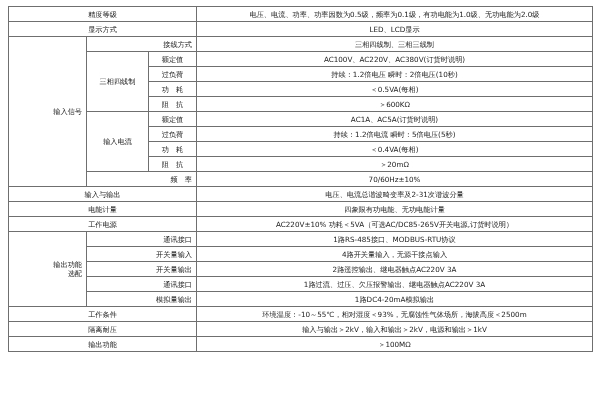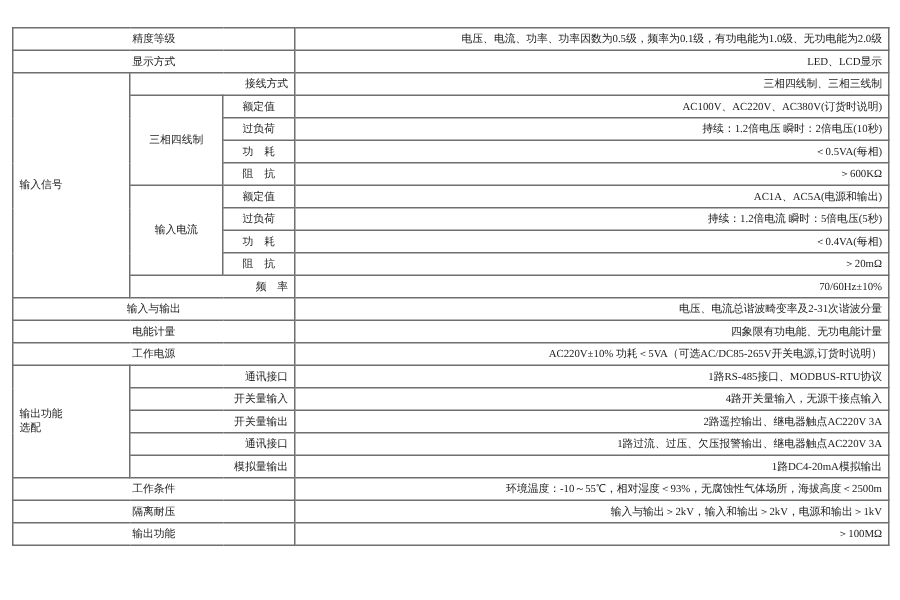--- a/index.html
+++ b/index.html
@@ -11,22 +11,21 @@
     width: 600px;
     height: 400px;
     font-family: "DejaVu Sans", "Liberation Sans", sans-serif;
     color: #231f20;
     overflow: hidden;
   }
   .sheet {
     width: 600px;
     height: 392px;
     box-sizing: border-box;
-    padding: 18px 8px 6px 8px;
-    font-family: Liberation Serif, serif;
+    padding: 6px 8px 6px 8px;
   }
   table.spec {
     width: 584px;
     border-collapse: collapse;
     table-layout: fixed;
   }
   table.spec td {
     border: 1px solid #6f6f6f;
     font-size: 7.2px;
     line-height: 1.25;
@@ -35,25 +34,25 @@
     color: #1b1b1b;
   }
   td.lbl {
     text-align: center;
     white-space: nowrap;
   }
   td.lbl-wide {
     text-align: right;
   }
   td.val {
-    text-align: right;
+    text-align: center;
     padding-left: 7px;
   }
   td.grp {
-    text-align: left;
+    text-align: right;
     font-size: 7.6px;
   }
   .two-line {
     line-height: 1.45;
   }
 </style>
 </head>
 <body>
 
 <div class="sheet">
@@ -96,21 +95,21 @@
         <td class="val">＜0.5VA(每相)</td>
       </tr>
       <tr>
         <td class="lbl">阻　抗</td>
         <td class="val">＞600KΩ</td>
       </tr>
 
       <tr>
         <td class="lbl" rowspan="4">输入电流</td>
         <td class="lbl">额定值</td>
-        <td class="val">AC1A、AC5A(电源和输出)</td>
+        <td class="val">AC1A、AC5A(订货时说明)</td>
       </tr>
       <tr>
         <td class="lbl">过负荷</td>
         <td class="val">持续：1.2倍电流    瞬时：5倍电压(5秒)</td>
       </tr>
       <tr>
         <td class="lbl">功　耗</td>
         <td class="val">＜0.4VA(每相)</td>
       </tr>
       <tr>

